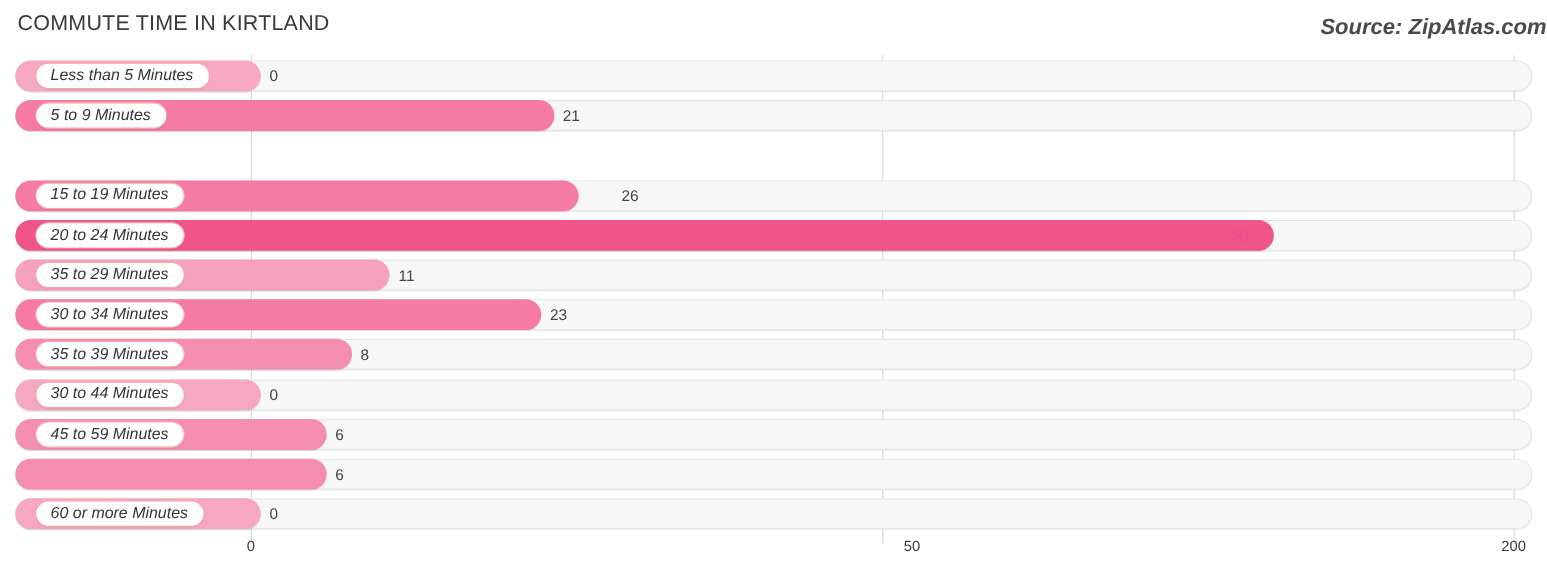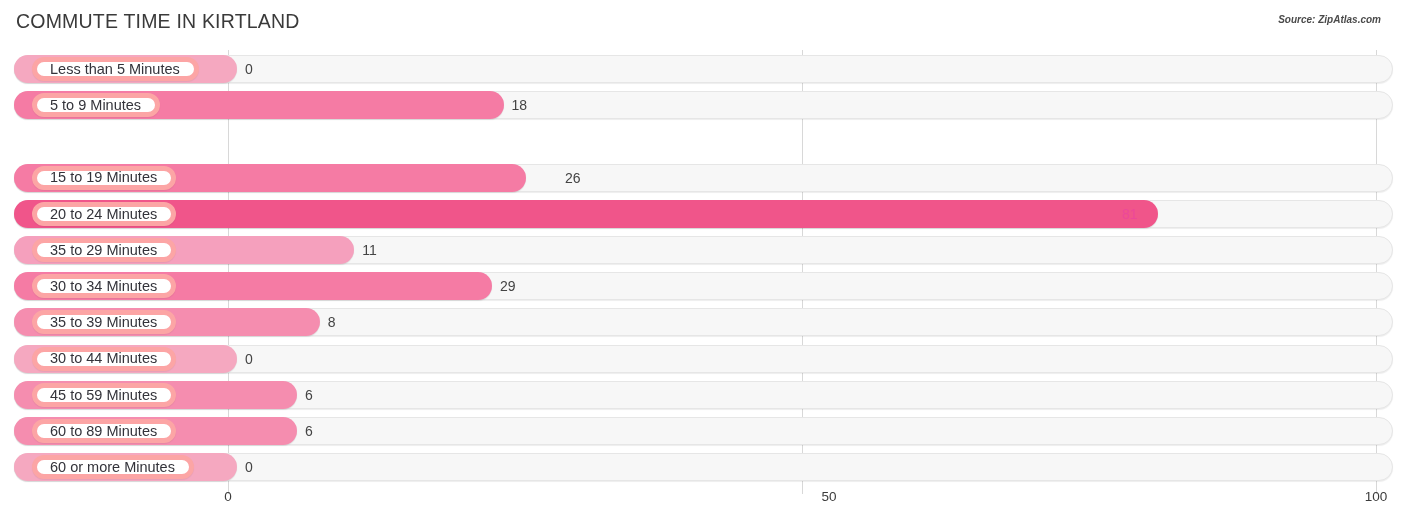--- a/index.html
+++ b/index.html
@@ -23,22 +23,22 @@
     position: absolute;
     left: 16px; top: 10px;
     font-size: 19.5px;
     font-weight: 400;
     letter-spacing: .2px;
     color: #3a3a3a;
     white-space: nowrap;
   }
   .chart-source {
     position: absolute;
-    right: 25px; top: 14px;
-    font-size: 10px;
+    right: 0; top: 14px;
+    font-size: 20px;
     font-style: italic;
     font-weight: 700;
     color: #4a4a4a;
     white-space: nowrap;
   }
 
   
   .plot {
     position: absolute;
     left: 0; top: 50px;
@@ -80,26 +80,27 @@
     border-radius: 14px;
     box-shadow: 0 1px 1px rgba(0,0,0,.10);
   }
   
   .pill {
     position: absolute;
     left: 18px; top: 2px;
     height: 24px;
     padding: 0 14px 0 13px;
     background: #ffffff;
-    border: 5px solid #fca5a5;
+    border: 1px solid #fca5a5;
     border-radius: 12px;
     display: flex;
     align-items: center;
     box-shadow: 0 1px 1px rgba(0,0,0,.06);
     white-space: nowrap;
+    font-style: italic;
   }
   .pill-label {
     font-size: 14.5px;
     color: #33333a;
     line-height: 1;
   }
   
   .value-out {
     position: absolute;
     top: 0; height: 28px;
@@ -155,21 +156,21 @@
             <span class="pill-label">Less than 5 Minutes</span>
           </div>
           <div class="value-out" style="left: 231px;">0</div>
         </div>
         <div class="row" style="top: 41.2px;">
           <div class="track"></div>
           <div class="bar" style="width: 489.52px; background: rgb(245, 123, 164);"></div>
           <div class="pill">
             <span class="pill-label">5 to 9 Minutes</span>
           </div>
-          <div class="value-out" style="left: 497.52px;">18</div>
+          <div class="value-out" style="left: 497.52px;">21</div>
         </div>
         <div class="row" style="top: 113.6px;">
           <div class="track"></div>
           <div class="bar" style="width: 512.48px; background: rgb(245, 123, 164);"></div>
           <div class="pill">
             <span class="pill-label">15 to 19 Minutes</span>
           </div>
           <div class="value-out" style="left: 551px;">26</div>
         </div>
         <div class="row" style="top: 149.8px;">
@@ -187,21 +188,21 @@
             <span class="pill-label">35 to 29 Minutes</span>
           </div>
           <div class="value-out" style="left: 348.28px;">11</div>
         </div>
         <div class="row" style="top: 222.2px;">
           <div class="track"></div>
           <div class="bar" style="width: 478.04px; background: rgb(245, 123, 164);"></div>
           <div class="pill">
             <span class="pill-label">30 to 34 Minutes</span>
           </div>
-          <div class="value-out" style="left: 486.04px;">29</div>
+          <div class="value-out" style="left: 486.04px;">23</div>
         </div>
         <div class="row" style="top: 258.4px;">
           <div class="track"></div>
           <div class="bar" style="width: 305.84px; background: rgb(245, 141, 175);"></div>
           <div class="pill">
             <span class="pill-label">35 to 39 Minutes</span>
           </div>
           <div class="value-out" style="left: 313.84px;">8</div>
         </div>
         <div class="row" style="top: 294.6px;">
@@ -216,35 +217,32 @@
           <div class="track"></div>
           <div class="bar" style="width: 282.88px; background: rgb(245, 141, 175);"></div>
           <div class="pill">
             <span class="pill-label">45 to 59 Minutes</span>
           </div>
           <div class="value-out" style="left: 290.88px;">6</div>
         </div>
         <div class="row" style="top: 367px;">
           <div class="track"></div>
           <div class="bar" style="width: 282.88px; background: rgb(245, 141, 175);"></div>
-          <div class="pill">
-            <span class="pill-label">60 to 89 Minutes</span>
-          </div>
           <div class="value-out" style="left: 290.88px;">6</div>
         </div>
         <div class="row" style="top: 403.2px;">
           <div class="track"></div>
           <div class="bar" style="width: 223px; background: rgb(245, 168, 192);"></div>
           <div class="pill">
             <span class="pill-label">60 or more Minutes</span>
           </div>
           <div class="value-out" style="left: 231px;">0</div>
         </div>
       </div>
   </div>
 
   <div class="axis">
       <div class="tick-label" style="left: 228px;">0</div>
       <div class="tick-label" style="left: 802px; margin-left: 27px;">50</div>
-      <div class="tick-label" style="left: 1376px;">100</div>
+      <div class="tick-label" style="left: 1376px;">200</div>
     </div>
 
 </div>
 
 </body></html>

